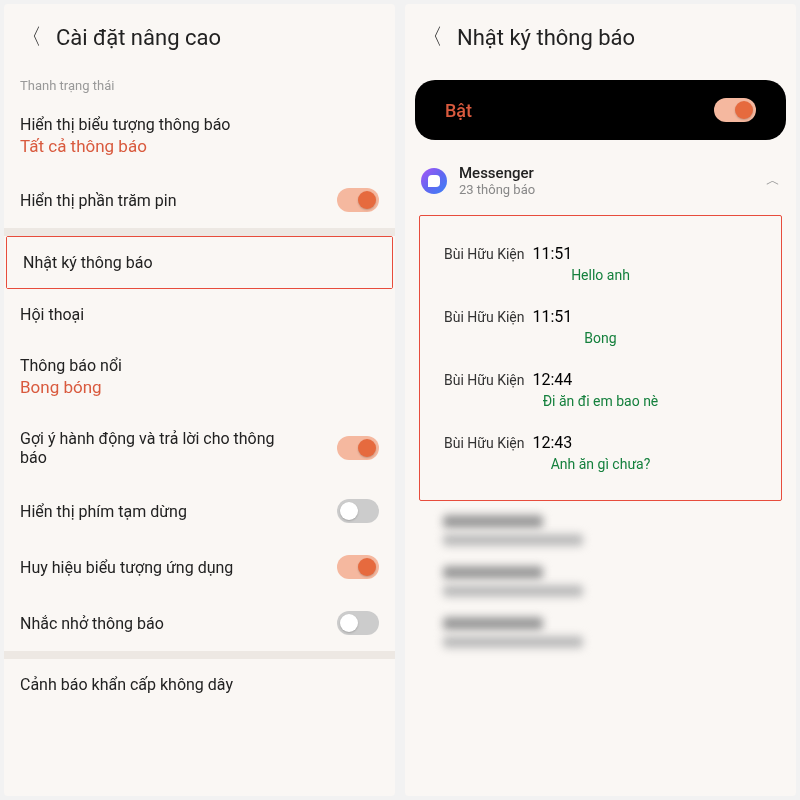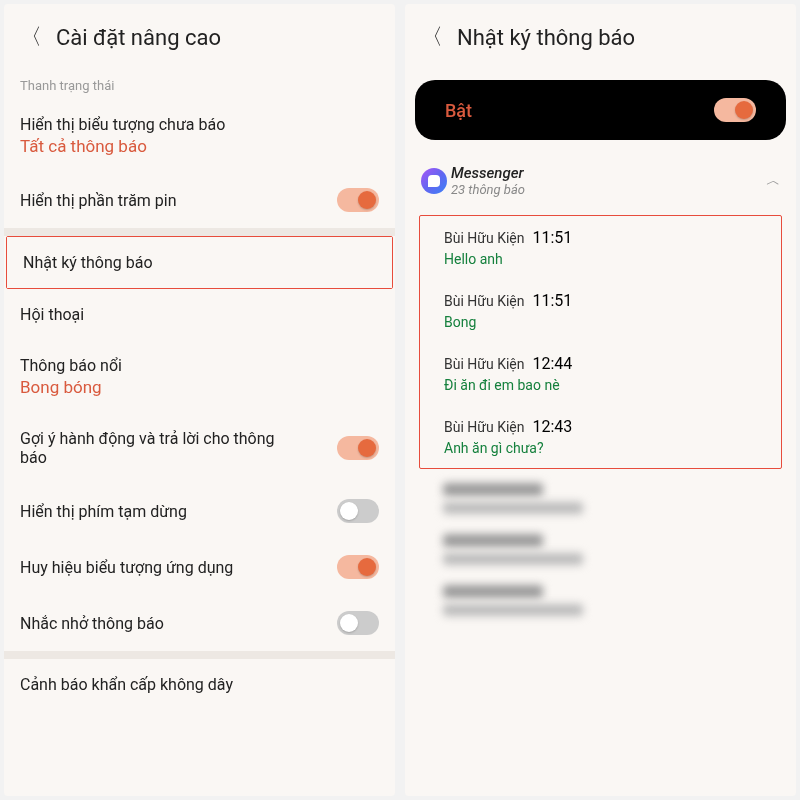--- a/index.html
+++ b/index.html
@@ -107,22 +107,21 @@
     }
     .enable-label {
       font-size: 18px;
       color: #d95a3e;
       font-weight: 500;
     }
     .app-row {
       display: flex;
       align-items: center;
       padding: 14px 16px;
-      gap: 4px;
-      font-style: italic;
+      gap: 12px;
     }
     .app-icon {
       width: 26px;
       height: 26px;
       border-radius: 50%;
       background: linear-gradient(135deg, #a855f7, #6366f1, #3b82f6);
       display: flex;
       align-items: center;
       justify-content: center;
       position: relative;
@@ -147,21 +146,22 @@
       color: #888;
     }
     .chevron {
       color: #999;
       font-size: 14px;
     }
     .notif-list {
       border: 1.5px solid #e74c3c;
       border-radius: 2px;
       margin: 4px 14px;
-      padding: 0 0;
+      padding: 16px 0;
+      text-align: center;
     }
     .notif {
       padding: 12px 24px;
     }
     .notif-header {
       display: flex;
       gap: 8px;
       align-items: baseline;
     }
     .notif-name {
@@ -201,21 +201,21 @@
 
 <div class="phone">
   <div class="header">
     <span class="back-icon">〈</span>
     <span class="header-title">Cài đặt nâng cao</span>
   </div>
   <div class="section-label">Thanh trạng thái</div>
 
   <div class="item">
     <div class="item-text">
-      <div class="item-title">Hiển thị biểu tượng chưa báo</div>
+      <div class="item-title">Hiển thị biểu tượng thông báo</div>
       <div class="item-sub">Tất cả thông báo</div>
     </div>
   </div>
 
   <div class="item">
     <div class="item-title">Hiển thị phần trăm pin</div>
     <div class="toggle on"></div>
   </div>
 
   <div class="divider"></div>

